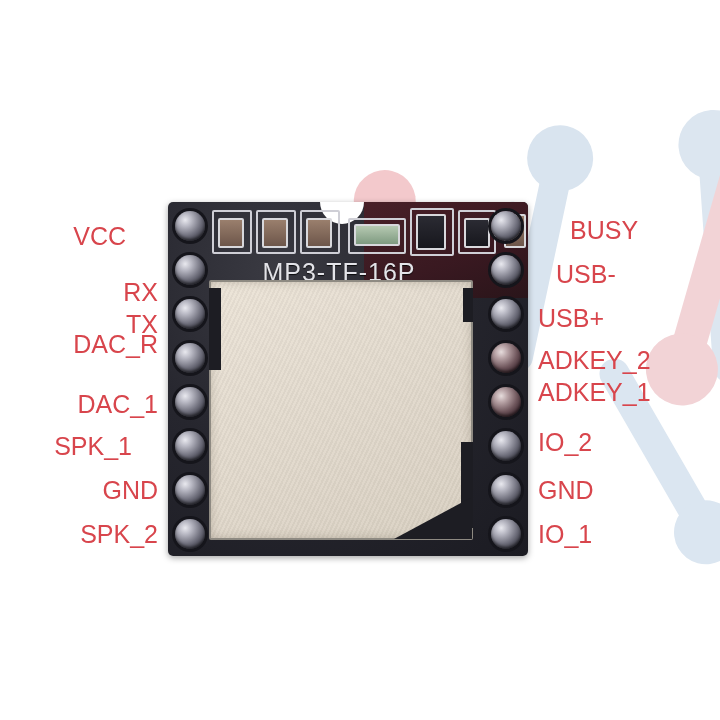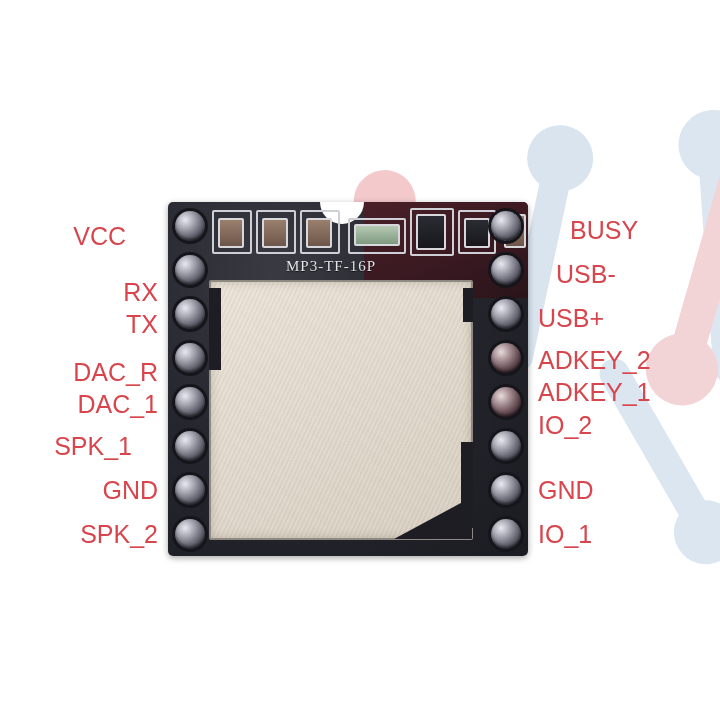--- a/index.html
+++ b/index.html
@@ -88,28 +88,28 @@
   }
   .silk-box {
     position: absolute;
     border: 2px solid #cfcfd6;
     border-radius: 2px;
   }
 
   
   #part-label {
     position: absolute;
-    left: 48px;
+    left: 56px;
     top: 56px;
     width: 230px;
     text-align: center;
     color: #e3e3e8;
-    font-size: 15px;
+    font-size: 25px;
     letter-spacing: 1px;
-    font-family: Liberation Serif, serif;
+    font-family: Liberation Sans, sans-serif;
     text-shadow: 0 1px 1px rgba(0,0,0,.8);
     white-space: nowrap;
   }
 
   
   #sd-socket {
     position: absolute;
     left: 41px;
     top: 78px;
     width: 260px;
@@ -239,30 +239,30 @@
       <div class="pad red-tint" style="left: 491px; top: 343px;"></div>
       <div class="pad red-tint" style="left: 491px; top: 387px;"></div>
       <div class="pad" style="left: 491px; top: 431px;"></div>
       <div class="pad" style="left: 491px; top: 475px;"></div>
       <div class="pad" style="left: 491px; top: 519px;"></div>
     </div>
   <div id="labels-left">
       <div class="pin-label left" style="top: 236px; right: 594px;">VCC</div>
       <div class="pin-label left" style="top: 292px; right: 562px;">RX</div>
       <div class="pin-label left" style="top: 324px; right: 562px;">TX</div>
-      <div class="pin-label left" style="top: 372px; right: 562px; margin-left: 44px;">DAC_R</div>
+      <div class="pin-label left" style="top: 344px; right: 562px; margin-left: 44px;">DAC_R</div>
       <div class="pin-label left" style="top: 404px; right: 562px;">DAC_1</div>
       <div class="pin-label left" style="top: 446px; right: 588px;">SPK_1</div>
       <div class="pin-label left" style="top: 490px; right: 562px;">GND</div>
       <div class="pin-label left" style="top: 534px; right: 562px;">SPK_2</div>
     </div>
   <div id="labels-right">
       <div class="pin-label right" style="top: 230px; left: 538px; margin-left: 32px;">BUSY</div>
       <div class="pin-label right" style="top: 274px; left: 556px;">USB-</div>
       <div class="pin-label right" style="top: 318px; left: 538px;">USB+</div>
       <div class="pin-label right" style="top: 360px; left: 538px;">ADKEY_2</div>
       <div class="pin-label right" style="top: 392px; left: 538px; text-align: right;">ADKEY_1</div>
-      <div class="pin-label right" style="top: 425px; left: 538px;">IO_2</div>
+      <div class="pin-label right" style="top: 442px; left: 538px;">IO_2</div>
       <div class="pin-label right" style="top: 490px; left: 538px;">GND</div>
       <div class="pin-label right" style="top: 534px; left: 538px;">IO_1</div>
     </div>
 
 </div>
 
 </body></html>

